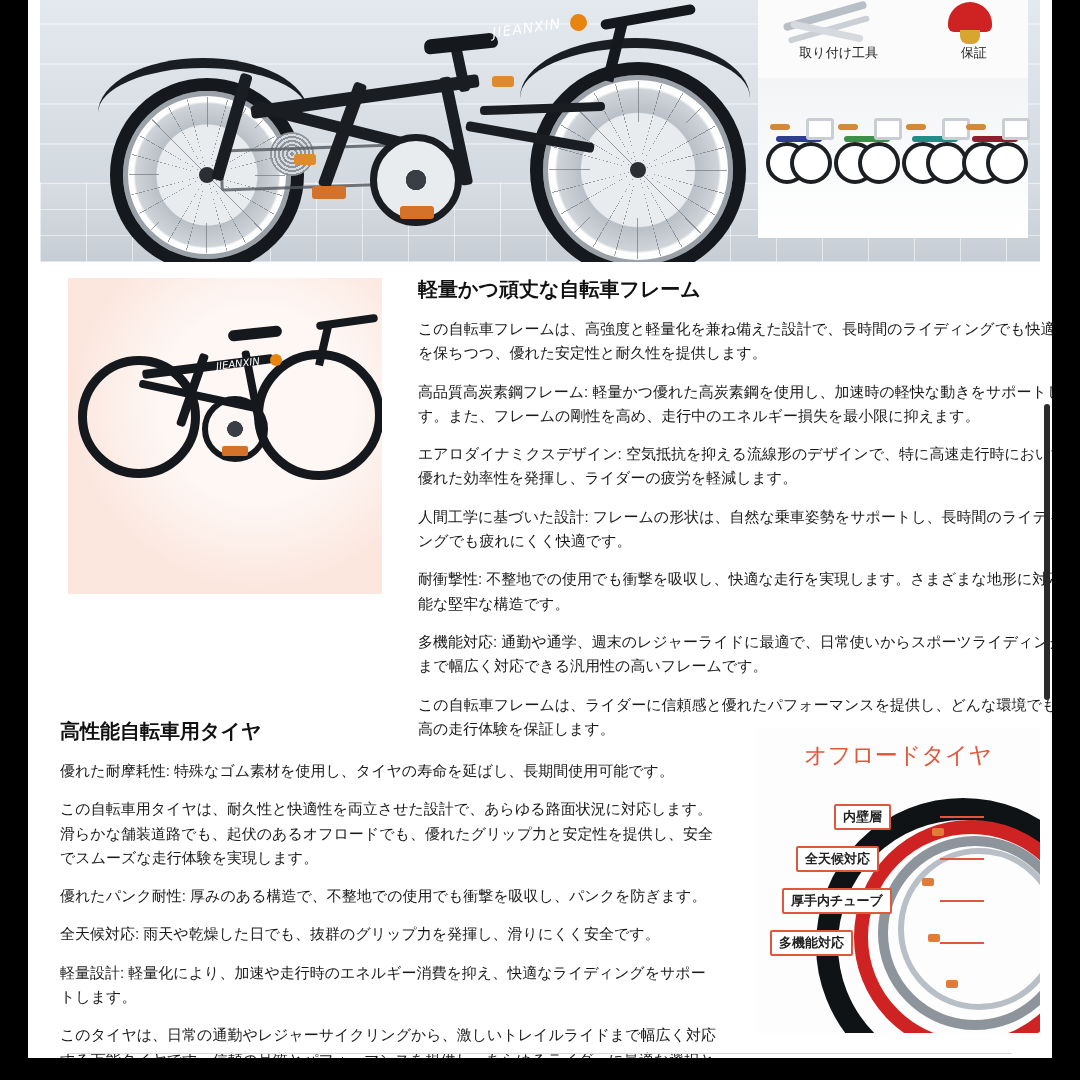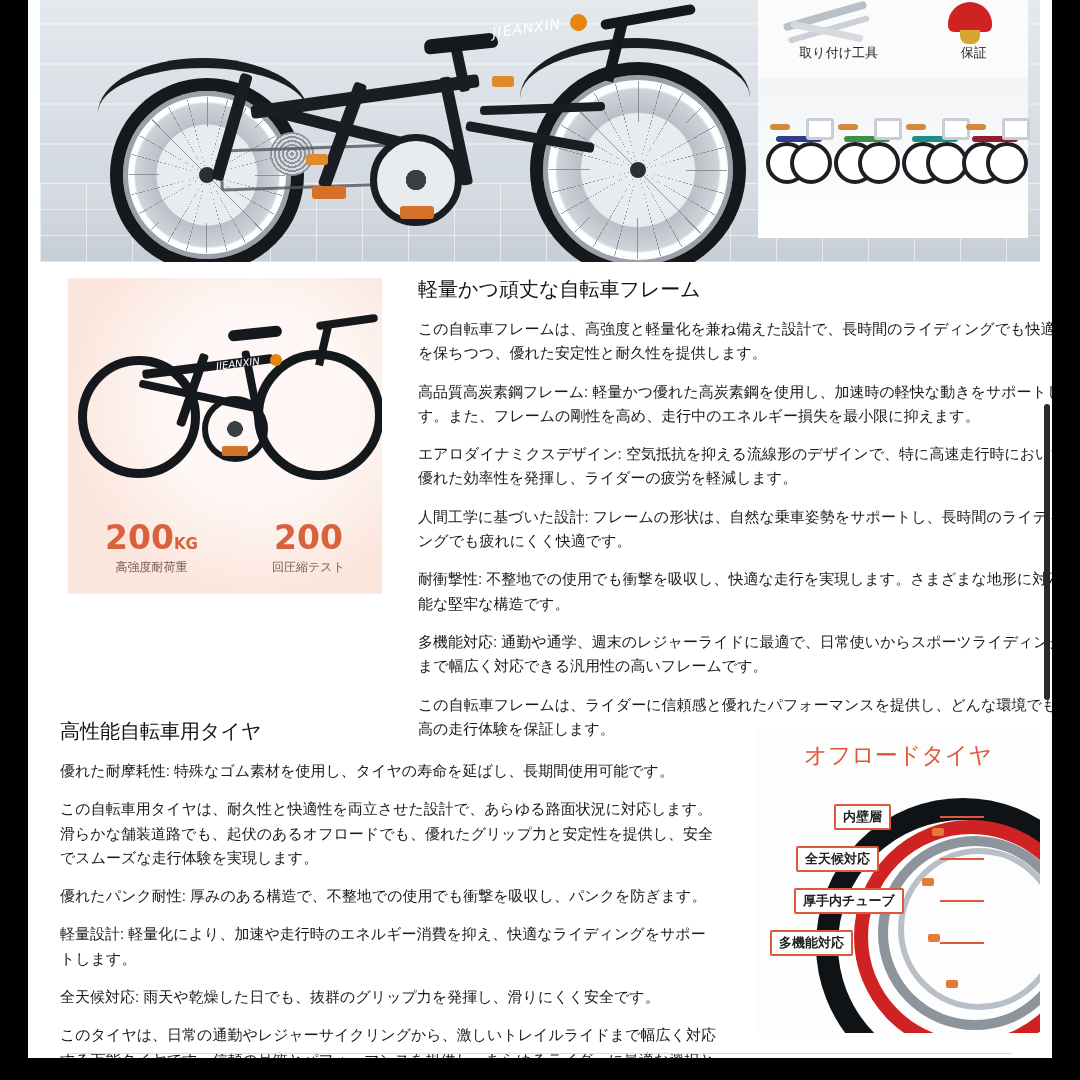--- a/index.html
+++ b/index.html
@@ -255,21 +255,21 @@
   .stats {
     position: absolute; left: 0; bottom: 18px; width: 100%;
     display: flex; justify-content: space-around; text-align: center;
   }
   .stat-num { color: #d9623c; font-size: 33px; font-weight: bold; font-family: "DejaVu Sans", sans-serif; }
   .stat-num .unit { font-size: 15px; }
   .stat-lbl { color: #7a5a50; font-size: 12px; margin-top: 2px; }
 
   .sec1-text { position: absolute; left: 378px; top: 4px; width: 660px; }
   h2.head {
-    font-size: 20px; font-weight: normal; color: #111; margin: 0 0 14px 0;
+    font-size: 20px; font-weight: bold; color: #111; margin: 0 0 14px 0;
   }
   p.para {
     font-size: 15px; line-height: 1.62; color: #1a1a1a; margin: 0 0 14px 0;
     max-width: 660px;
   }
 
   
   .scrollbar {
     position: absolute; right: 2px; top: 404px; width: 6px; height: 296px;
     background: #2a2a2a; border-radius: 3px;
@@ -317,21 +317,21 @@
   .legend-chip {
     display: inline-block; border: 2px solid #e0573b; color: #222;
     background: #fff; font-size: 13px; padding: 2px 7px; border-radius: 2px;
     font-weight: bold;
   }
   .legend-line {
     position: absolute; right: -44px; top: 12px; width: 44px; height: 2px; background: #e0573b;
   }
   .r0 { margin-left: 64px; }
   .r1 { margin-left: 26px; }
-  .r2 { margin-left: 24px; }
+  .r2 { margin-left: 12px; }
   .r3 { margin-left: 0px; }
 
   
   .bottom-strip {
     position: absolute; left: 0; bottom: 0; width: 1024px; height: 22px; background: #000;
   }
   .bottom-divider {
     position: absolute; left: 40px; bottom: 26px; width: 944px; height: 1px; background: #d8d8d8;
   }
 </style>
@@ -437,30 +437,20 @@
           <div class="bar b3"></div>
           <div class="bar b4"></div>
           <div class="s1-crank"></div>
           <div class="s1-saddle"></div>
           <div class="s1-stem"></div>
           <div class="s1-bar"></div>
           <div class="s1-pedal"></div>
           <div class="s1-badge">JIEANXIN</div>
           <div class="s1-dot"></div>
         </div>
-        <div class="stats">
-          <div>
-            <div class="stat-num"><span>200</span><span class="unit">KG</span></div>
-            <div class="stat-lbl">高強度耐荷重</div>
-          </div>
-          <div>
-            <div class="stat-num"><span>200</span><span class="unit"></span></div>
-            <div class="stat-lbl">回圧縮テスト</div>
-          </div>
-        </div>
       </div>
 
       <div class="sec1-text">
         <h2 class="head">軽量かつ頑丈な自転車フレーム</h2>
         <p class="para">この自転車フレームは、高強度と軽量化を兼ね備えた設計で、長時間のライディングでも快適さを保ちつつ、優れた安定性と耐久性を提供します。</p>
         <p class="para">高品質高炭素鋼フレーム: 軽量かつ優れた高炭素鋼を使用し、加速時の軽快な動きをサポートします。また、フレームの剛性を高め、走行中のエネルギー損失を最小限に抑えます。</p>
         <p class="para">エアロダイナミクスデザイン: 空気抵抗を抑える流線形のデザインで、特に高速走行時において優れた効率性を発揮し、ライダーの疲労を軽減します。</p>
         <p class="para">人間工学に基づいた設計: フレームの形状は、自然な乗車姿勢をサポートし、長時間のライディングでも疲れにくく快適です。</p>
         <p class="para">耐衝撃性: 不整地での使用でも衝撃を吸収し、快適な走行を実現します。さまざまな地形に対応可能な堅牢な構造です。</p>
         <p class="para">多機能対応: 通勤や通学、週末のレジャーライドに最適で、日常使いからスポーツライディングまで幅広く対応できる汎用性の高いフレームです。</p>
@@ -469,22 +459,22 @@
     </div>
 
     <div class="scrollbar"></div>
 
     <div class="sec2">
       <div class="sec2-text">
         <h2 class="head">高性能自転車用タイヤ</h2>
         <p class="para">優れた耐摩耗性: 特殊なゴム素材を使用し、タイヤの寿命を延ばし、長期間使用可能です。</p>
         <p class="para">この自転車用タイヤは、耐久性と快適性を両立させた設計で、あらゆる路面状況に対応します。滑らかな舗装道路でも、起伏のあるオフロードでも、優れたグリップ力と安定性を提供し、安全でスムーズな走行体験を実現します。</p>
         <p class="para">優れたパンク耐性: 厚みのある構造で、不整地での使用でも衝撃を吸収し、パンクを防ぎます。</p>
+        <p class="para">全天候対応: 雨天や乾燥した日でも、抜群のグリップ力を発揮し、滑りにくく安全です。</p>
         <p class="para">軽量設計: 軽量化により、加速や走行時のエネルギー消費を抑え、快適なライディングをサポートします。</p>
-        <p class="para">全天候対応: 雨天や乾燥した日でも、抜群のグリップ力を発揮し、滑りにくく安全です。</p>
         <p class="para">このタイヤは、日常の通勤やレジャーサイクリングから、激しいトレイルライドまで幅広く対応する万能タイヤです。信頼の品質とパフォーマンスを提供し、あらゆるライダーに最適な選択となります。</p>
       </div>
 
       <div class="sec2-img">
         <div class="tire-title">オフロードタイヤ</div>
         <div class="tire-arc"></div>
         <div class="tire-inner"></div>
         <div class="tire-inner2"></div>
         <div class="tire-rim"></div>
         <div class="tread" style="left:176px; top:100px"></div>

